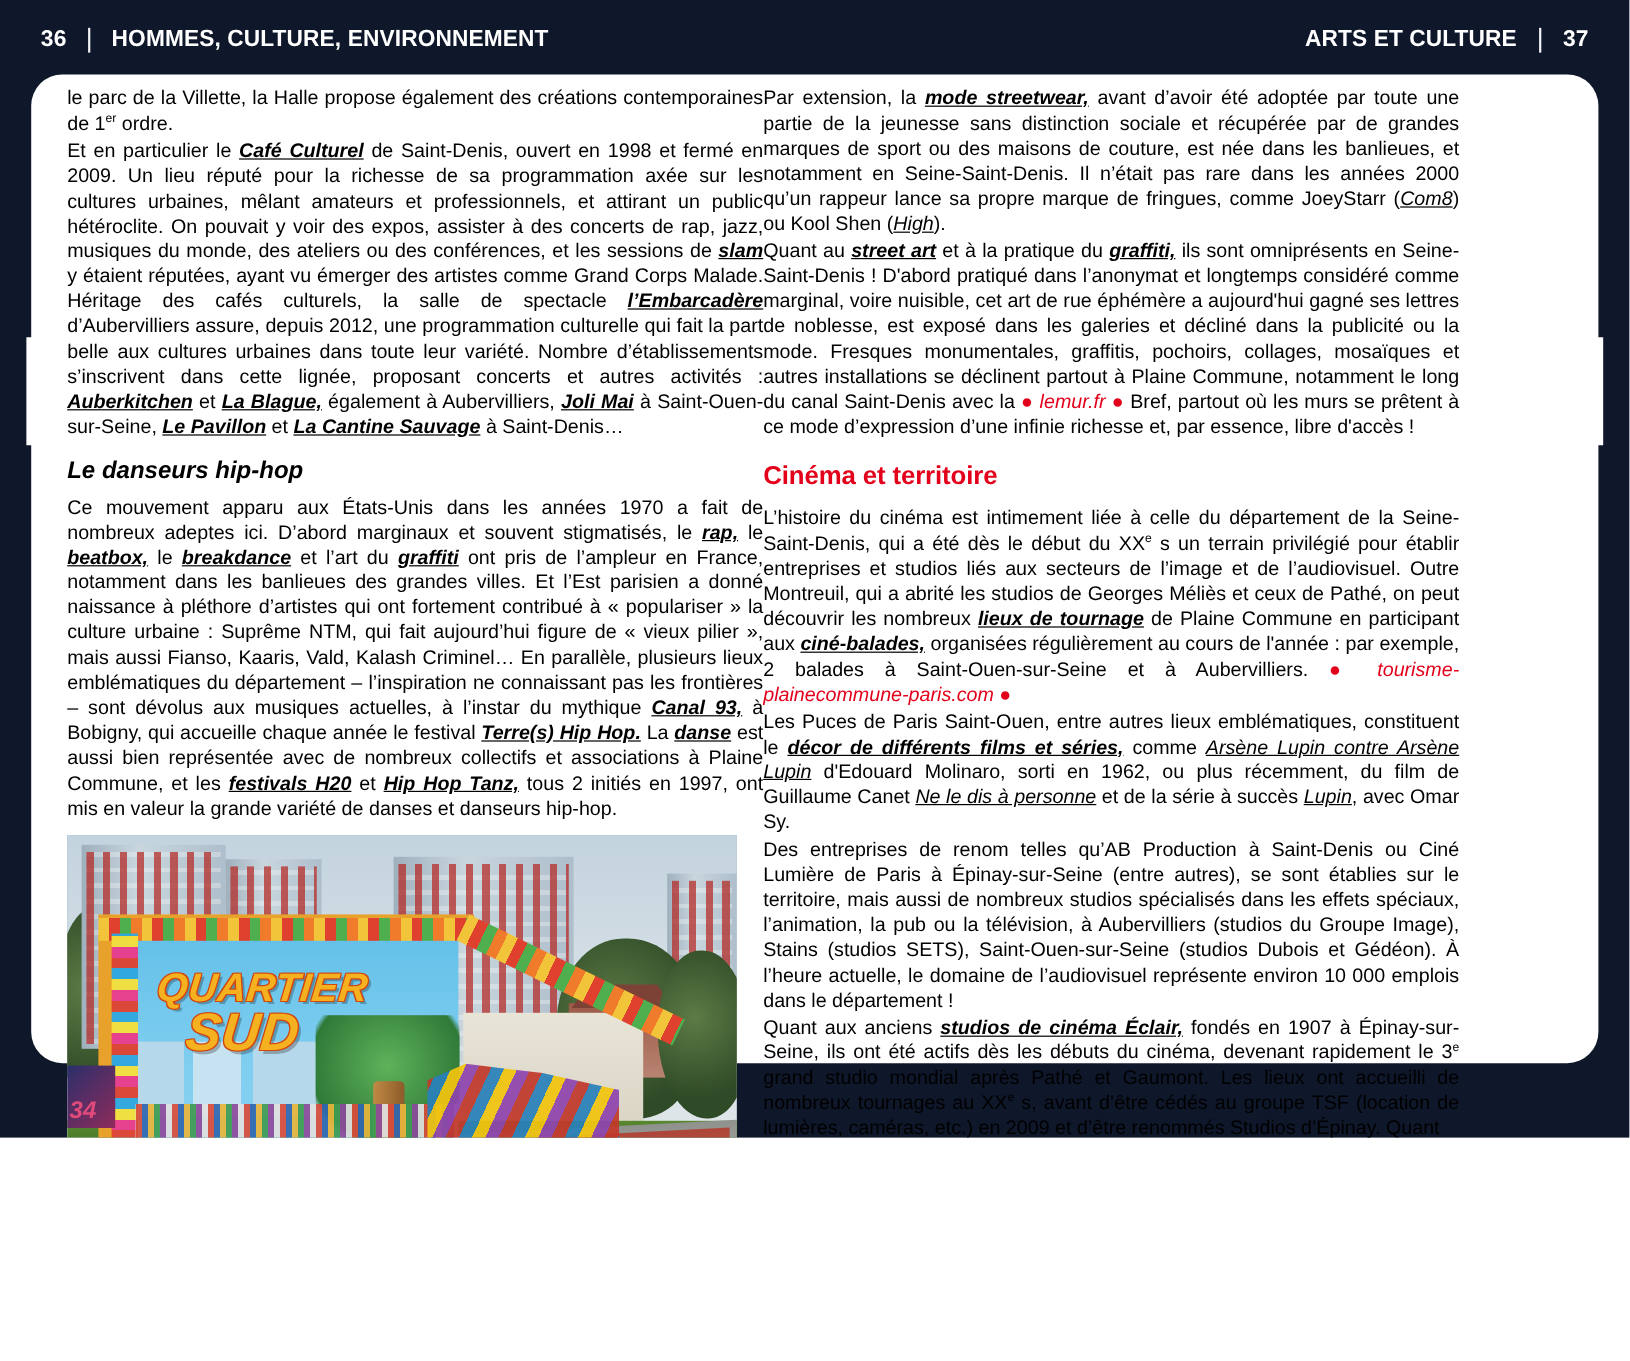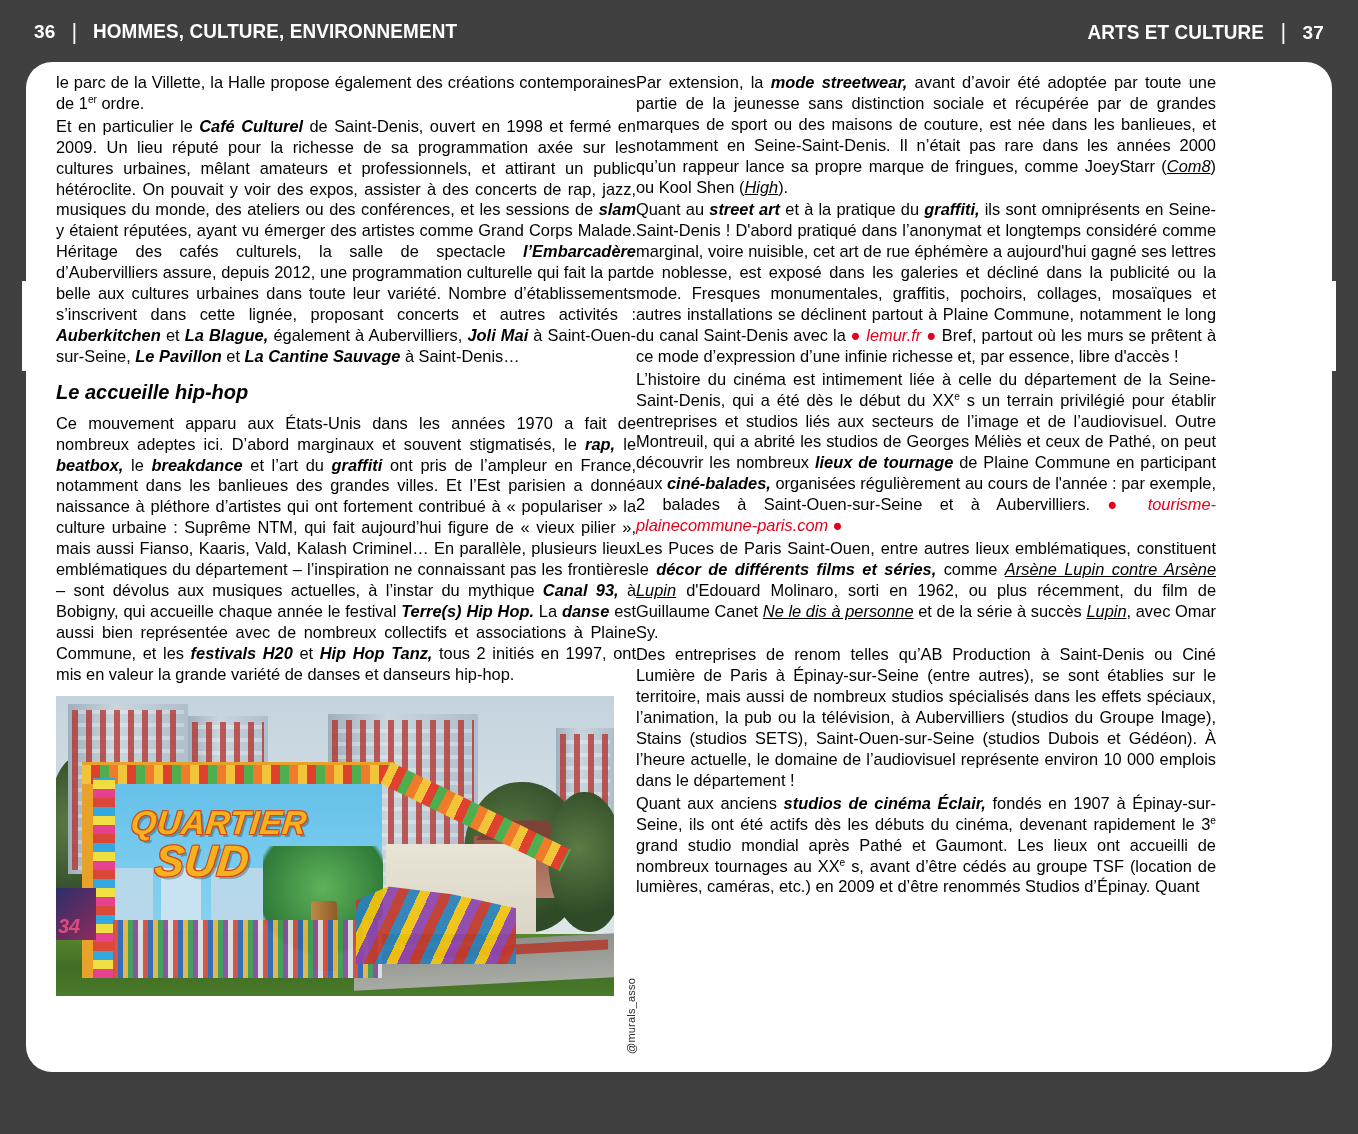--- a/index.html
+++ b/index.html
@@ -4,22 +4,22 @@
 <style>
   * { box-sizing: border-box; }
   html, body {
     margin: 0; padding: 0;
     width: 1358px; height: 1134px;
     overflow: hidden;
     font-family: "Liberation Sans", sans-serif;
   }
   #page {
     position: relative;
-    width: 1358px; height: 1134px;
-    background: #404040;
+    width: 1358px; height: 948px;
+    background: #0f172a;
     overflow: hidden;
   }
   
   #header {
     position: absolute;
     top: 0; left: 0; right: 0;
     height: 62px;
     display: flex;
     align-items: center;
     color: #ffffff;
@@ -99,21 +99,21 @@
   }
   h3.subsection {
     color: #000;
     font-size: 20px;
     font-style: italic;
     font-weight: bold;
     margin: 14px 0 9px 0;
     line-height: 1.15;
   }
   i, em { font-style: italic; text-decoration: underline; }
-  .bi { font-weight: bold; font-style: italic; }
+  .bi { font-weight: bold; font-style: italic; text-decoration: underline; }
   .red-url { color: #e3001b; font-style: italic; }
   .bullet { color: #e3001b; font-style: normal; }
   sup { font-size: 0.62em; vertical-align: super; line-height: 0; }
 
   
   .figure {
     position: relative;
     margin-top: 12px;
     width: 580px;
   }
@@ -330,21 +330,21 @@
     <div id="cols">
 
       <div class="col">
 
         <div class="para">le parc de la Villette, la Halle propose également des créations contemporaines de 1<sup>er</sup> ordre.</div>
 
 
 
         <div class="para"><span>Et en particulier le </span><span class="bi">Café Culturel</span><span> de Saint-Denis, ouvert en 1998 et fermé en 2009. Un lieu réputé pour la richesse de sa programmation axée sur les cultures urbaines, mêlant amateurs et professionnels, et attirant un public hétéroclite. On pouvait y voir des expos, assister à des concerts de rap, jazz, musiques du monde, des ateliers ou des conférences, et les sessions de </span><span class="bi">slam</span><span> y étaient réputées, ayant vu émerger des artistes comme Grand Corps Malade. Héritage des cafés culturels, la salle de spectacle </span><span class="bi">l’Embarcadère</span><span> d’Aubervilliers assure, depuis 2012, une programmation culturelle qui fait la part belle aux cultures urbaines dans toute leur variété. Nombre d’établissements s’inscrivent dans cette lignée, proposant concerts et autres activités : </span><span class="bi">Auberkitchen</span><span> et </span><span class="bi">La Blague,</span><span> également à Aubervilliers, </span><span class="bi">Joli Mai</span><span> à Saint-Ouen-sur-Seine, </span><span class="bi">Le Pavillon</span><span> et </span><span class="bi">La Cantine Sauvage</span><span> à Saint-Denis…</span></div>
 
-        <h3 class="subsection">Le accueille hip-hop</h3>
+        <h3 class="subsection">Le danseurs hip-hop</h3>
 
         <div class="para"><span>Ce mouvement apparu aux États-Unis dans les années 1970 a fait de nombreux adeptes ici. D’abord marginaux et souvent stigmatisés, le </span><span class="bi">rap,</span><span> le </span><span class="bi">beatbox,</span><span> le </span><span class="bi">breakdance</span><span> et l’art du </span><span class="bi">graffiti</span><span> ont pris de l’ampleur en France, notamment dans les banlieues des grandes villes. Et l’Est parisien a donné naissance à pléthore d’artistes qui ont fortement contribué à « populariser » la culture urbaine : Suprême NTM, qui fait aujourd’hui figure de « vieux pilier », mais aussi Fianso, Kaaris, Vald, Kalash Criminel… En parallèle, plusieurs lieux emblématiques du département – l’inspiration ne connaissant pas les frontières – sont dévolus aux musiques actuelles, à l’instar du mythique </span><span class="bi">Canal 93,</span><span> à Bobigny, qui accueille chaque année le festival </span><span class="bi">Terre(s) Hip Hop.</span><span> La </span><span class="bi">danse</span><span> est aussi bien représentée avec de nombreux collectifs et associations à Plaine Commune, et les </span><span class="bi">festivals H20</span><span> et </span><span class="bi">Hip Hop Tanz,</span><span> tous 2 initiés en 1997, ont mis en valeur la grande variété de danses et danseurs hip-hop.</span></div>
 
         <div class="figure">
           <div class="photo">
             <div class="sky"></div>
             <div class="treebg tb1"></div>
             <div class="tower t1"></div>
             <div class="tower t2"></div>
             <div class="tower t3"></div>
@@ -373,20 +373,21 @@
 
       </div>
 
       <div class="col">
 
         <div class="para"><span>Par extension, la </span><span class="bi">mode streetwear,</span><span> avant d’avoir été adoptée par toute une partie de la jeunesse sans distinction sociale et récupérée par de grandes marques de sport ou des maisons de couture, est née dans les banlieues, et notamment en Seine-Saint-Denis. Il n’était pas rare dans les années 2000 qu’un rappeur lance sa propre marque de fringues, comme JoeyStarr (</span><i>Com8</i><span>) ou Kool Shen (</span><i>High</i><span>).</span></div>
 
         <div class="para"><span>Quant au </span><span class="bi">street art</span><span> et à la pratique du </span><span class="bi">graffiti,</span><span> ils sont omniprésents en Seine-Saint-Denis ! D'abord pratiqué dans l’anonymat et longtemps considéré comme marginal, voire nuisible, cet art de rue éphémère a aujourd'hui gagné ses lettres de noblesse, est exposé dans les galeries et décliné dans la publicité ou la mode. Fresques monumentales, graffitis, pochoirs, collages, mosaïques et autres installations se déclinent partout à Plaine Commune, notamment le long du canal Saint-Denis avec la </span><span class="bullet">●</span> <span class="red-url">lemur.fr</span> <span class="bullet">●</span><span> Bref, partout où les murs se prêtent à ce mode d’expression d’une infinie richesse et, par essence, libre d'accès !</span></div>
 
 
+        <h2 class="section">Cinéma et territoire</h2>
 
         <div class="para"><span>L’histoire du cinéma est intimement liée à celle du département de la Seine-Saint-Denis, qui a été dès le début du XX</span><sup>e</sup><span> s un terrain privilégié pour établir entreprises et studios liés aux secteurs de l’image et de l’audiovisuel. Outre Montreuil, qui a abrité les studios de Georges Méliès et ceux de Pathé, on peut découvrir les nombreux </span><span class="bi">lieux de tournage</span><span> de Plaine Commune en participant aux </span><span class="bi">ciné-balades,</span><span> organisées régulièrement au cours de l'année : par exemple, 2 balades à Saint-Ouen-sur-Seine et à Aubervilliers. </span><span class="bullet">●</span> <span class="red-url">tourisme-plainecommune-paris.com</span> <span class="bullet">●</span></div>
 
         <div class="para"><span>Les Puces de Paris Saint-Ouen, entre autres lieux emblématiques, constituent le </span><span class="bi">décor de différents films et séries,</span><span> comme </span><i>Arsène Lupin contre Arsène Lupin</i><span> d'Edouard Molinaro, sorti en 1962, ou plus récemment, du film de Guillaume Canet </span><i>Ne le dis à personne</i><span> et de la série à succès </span><i>Lupin</i><span>, avec Omar Sy.</span></div>
 
         <div class="para">Des entreprises de renom telles qu’AB Production à Saint-Denis ou Ciné Lumière de Paris à Épinay-sur-Seine (entre autres), se sont établies sur le territoire, mais aussi de nombreux studios spécialisés dans les effets spéciaux, l’animation, la pub ou la télévision, à Aubervilliers (studios du Groupe Image), Stains (studios SETS), Saint-Ouen-sur-Seine (studios Dubois et Gédéon). À l’heure actuelle, le domaine de l’audiovisuel représente environ 10 000 emplois dans le département !</div>
 
         <div class="para"><span>Quant aux anciens </span><span class="bi">studios de cinéma Éclair,</span><span> fondés en 1907 à Épinay-sur-Seine, ils ont été actifs dès les débuts du cinéma, devenant rapidement le 3</span><sup>e</sup><span> grand studio mondial après Pathé et Gaumont. Les lieux ont accueilli de nombreux tournages au XX</span><sup>e</sup><span> s, avant d’être cédés au groupe TSF (location de lumières, caméras, etc.) en 2009 et d’être renommés Studios d’Épinay. Quant</span></div>
 
       </div>

